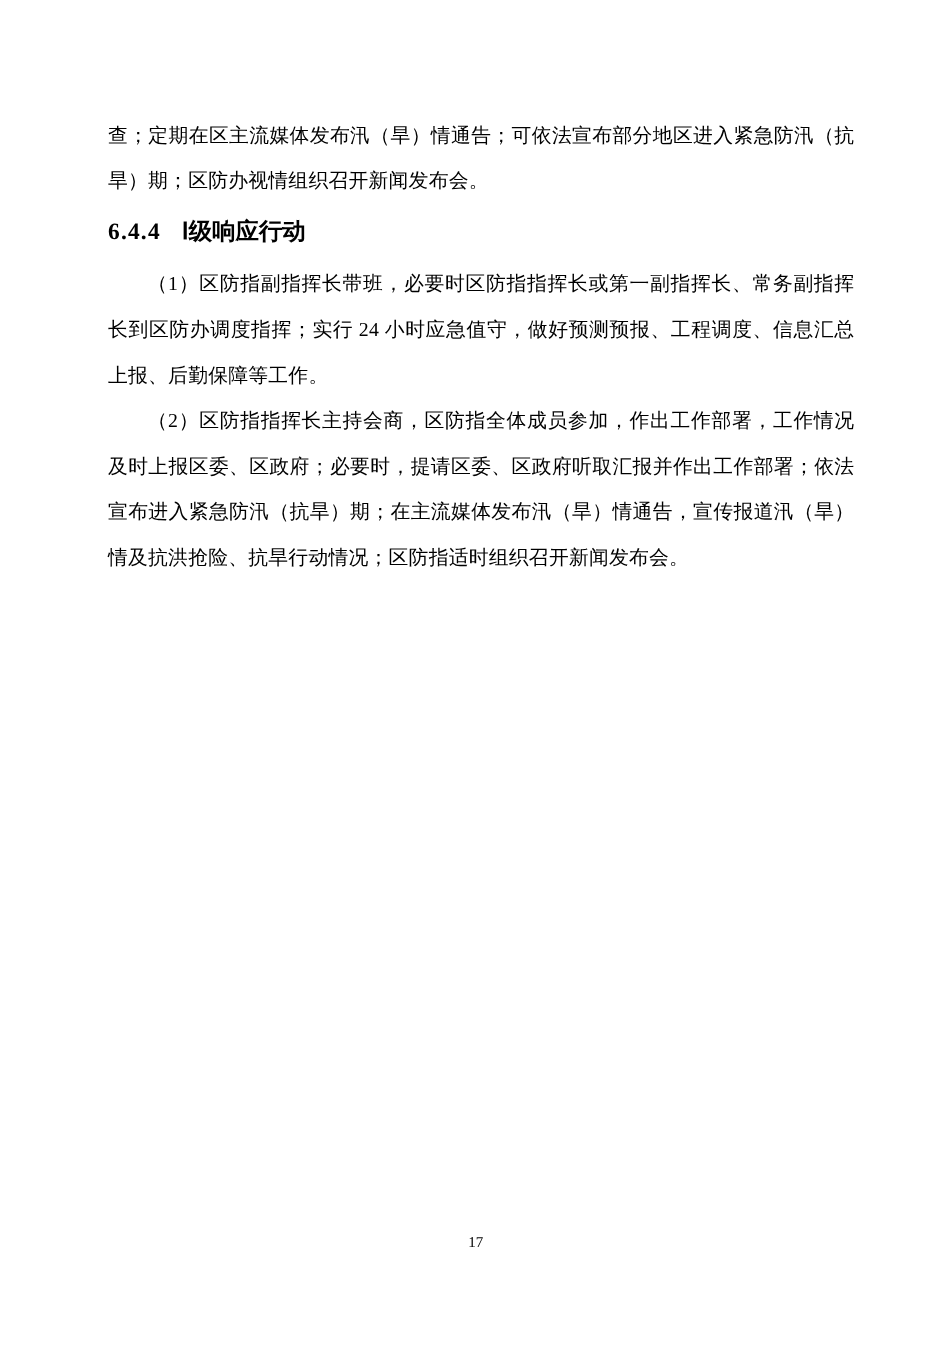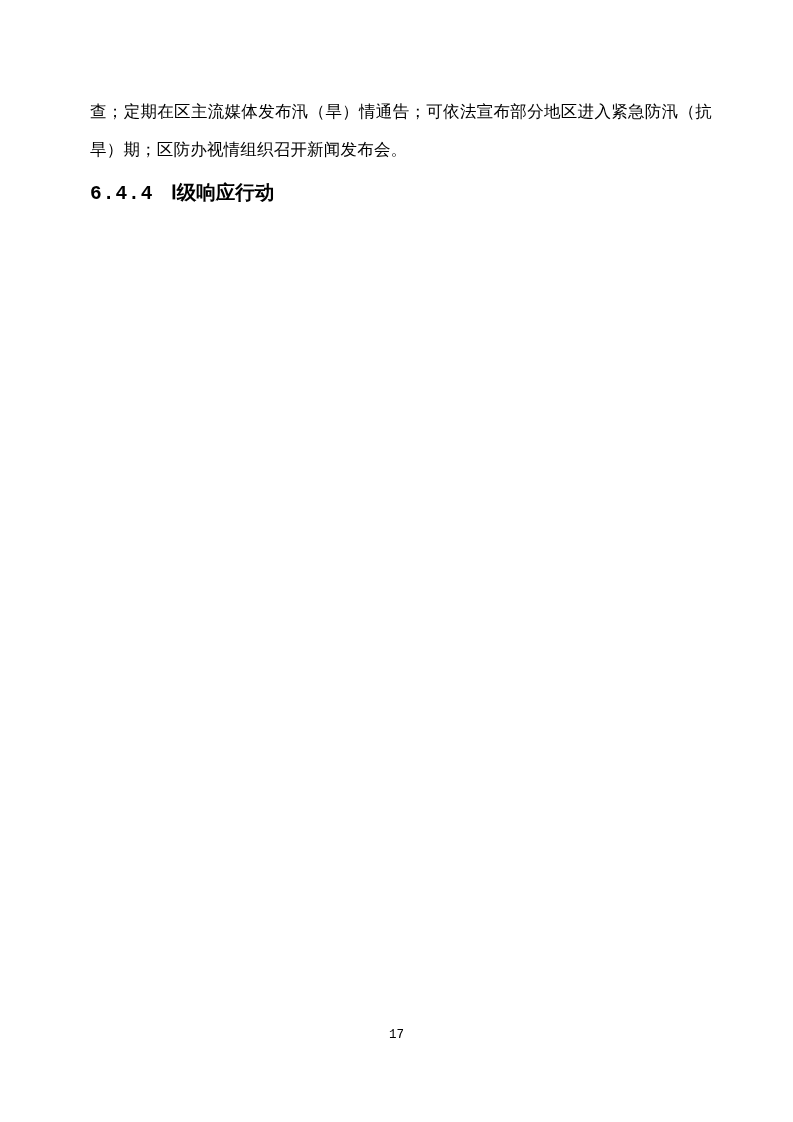--- a/index.html
+++ b/index.html
@@ -6,21 +6,21 @@
     margin: 0;
     padding: 0;
     background: #ffffff;
   }
   .page {
     position: relative;
     width: 793px;
     height: 1122px;
     background: #ffffff;
     overflow: hidden;
-    font-family: Liberation Mono, monospace;
+    font-family: Liberation Serif, serif;
     color: #000000;
   }
   .content {
     position: absolute;
     left: 90px;
     top: 94px;
     width: 622px;
   }
   .para {
     margin: 0;
@@ -65,18 +65,20 @@
 
     <p class="para noindent">查；定期在区主流媒体发布汛（旱）情通告；可依法宣布部分地区进入紧急防汛（抗旱）期；区防办视情组织召开新闻发布会。</p>
 
 
 
 
     <h2 class="heading">
       <span class="heading-number">6.4.4</span><span>Ⅰ级响应行动</span>
     </h2>
 
+    <p class="para">（1）区防指副指挥长带班，必要时区防指指挥长或第一副指挥长、常务副指挥长到区防办调度指挥；实行 24 小时应急值守，做好预测预报、工程调度、信息汇总上报、后勤保障等工作。</p>
 
+    <p class="para">（2）区防指指挥长主持会商，区防指全体成员参加，作出工作部署，工作情况及时上报区委、区政府；必要时，提请区委、区政府听取汇报并作出工作部署；依法宣布进入紧急防汛（抗旱）期；在主流媒体发布汛（旱）情通告，宣传报道汛（旱）情及抗洪抢险、抗旱行动情况；区防指适时组织召开新闻发布会。</p>
 
   </div>
 
   <div class="page-number">17</div>
 </div>
 
 </body></html>

